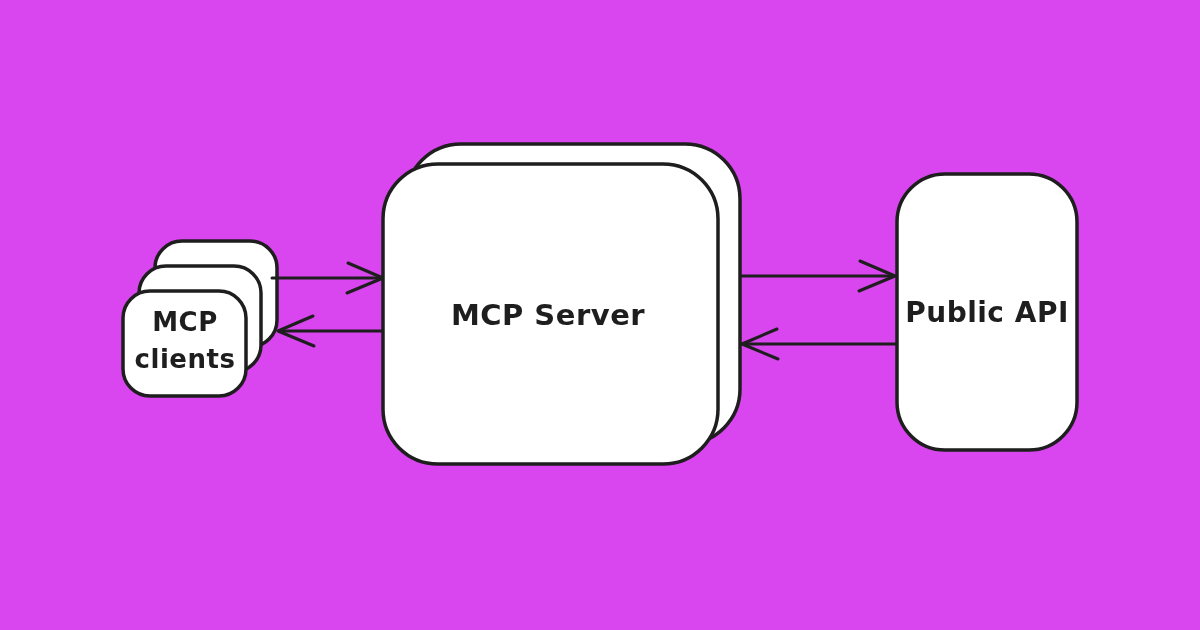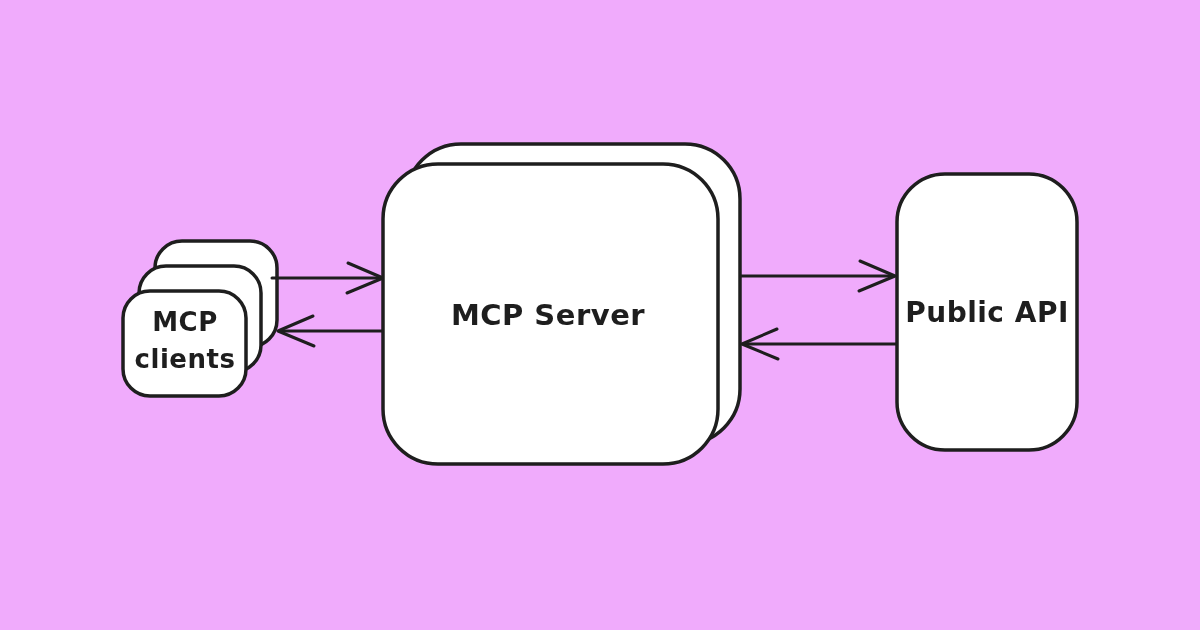--- a/index.html
+++ b/index.html
@@ -7,21 +7,21 @@
     padding: 0;
     width: 1200px;
     height: 630px;
     background: #ffffff;
     overflow: hidden;
   }
   .canvas {
     position: relative;
     width: 1200px;
     height: 630px;
-    background: #f0abfc;
+    background: #d946ef;
   }
   svg { display: block; }
   .shape {
     fill: #ffffff;
     stroke: #1e1e1e;
     stroke-width: 3.5;
     stroke-linejoin: round;
   }
   .arrow {
     fill: none;

